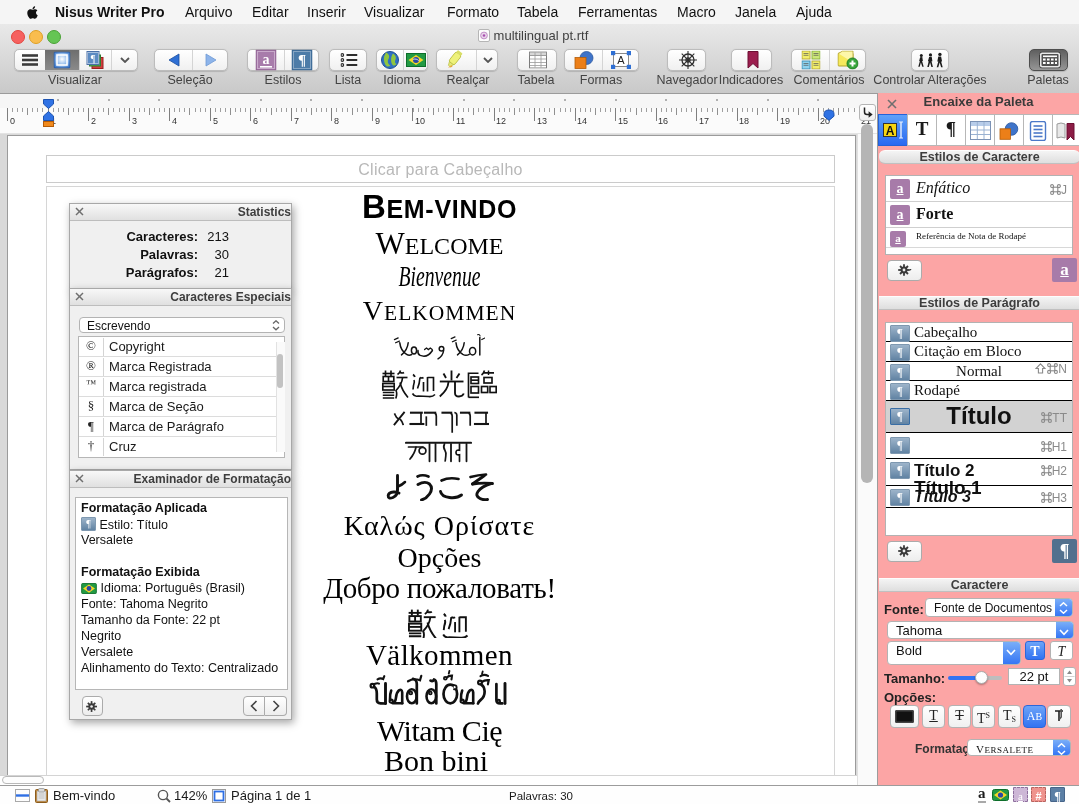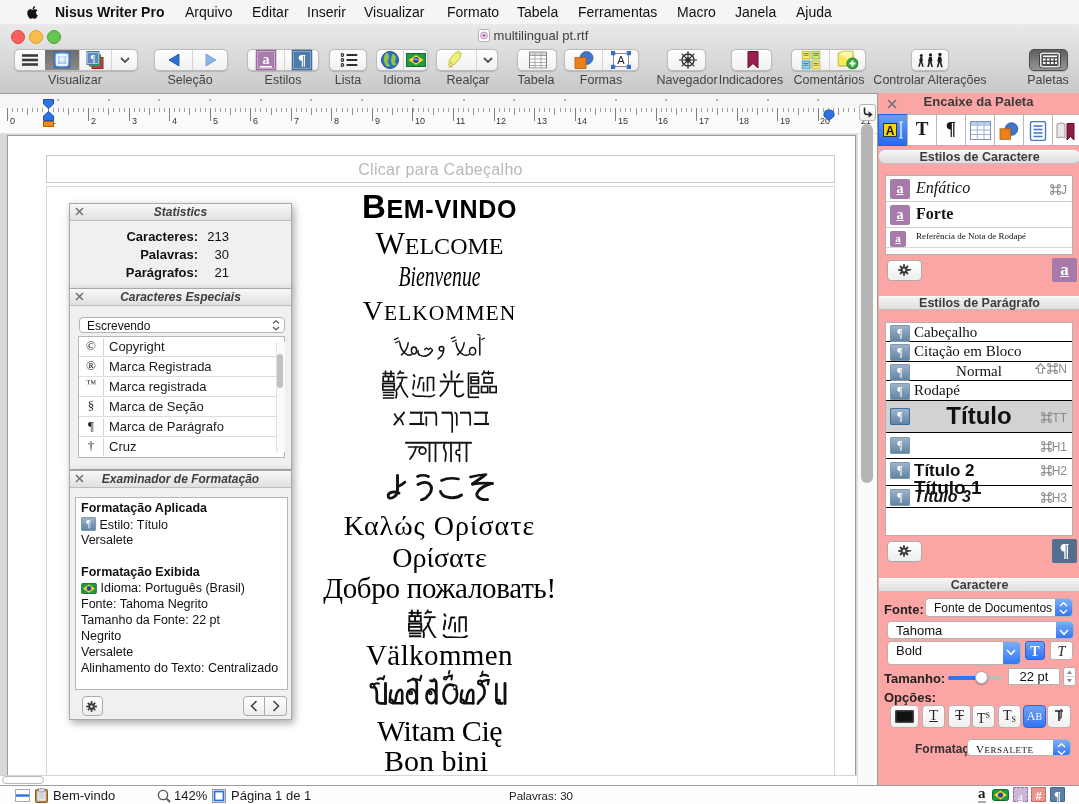--- a/index.html
+++ b/index.html
@@ -28,21 +28,21 @@
  background-repeat:no-repeat;}
 .rnum{position:absolute;top:8px;font-size:9px;color:#333;}
 
 #docarea{left:0;top:134px;width:857px;height:651px;background:#d9d9d9;}
 #page{position:absolute;left:7px;top:1px;width:849px;height:650px;background:#fff;border:1px solid #9b9b9b;border-bottom:none;box-sizing:border-box;}
 #headerbox{position:absolute;left:38px;top:19px;width:789px;height:28px;border:1px solid #cbcbcb;box-sizing:border-box;}
 #bodyframe{position:absolute;left:38px;top:50px;width:789px;height:601px;border:1px solid #d6d6d6;border-bottom:none;box-sizing:border-box;}
 .dline{position:absolute;left:45px;width:789px;text-align:center;font-family:"Liberation Serif",serif;color:#000;white-space:nowrap;}
 
 .pal{position:absolute;left:69px;width:223px;background:#f0f0f0;border:1px solid #a8a8a8;box-sizing:border-box;box-shadow:2px 3px 8px rgba(0,0,0,.35);}
-.ptitle{position:relative;height:16px;background:linear-gradient(#f8f8f8,#e0e0e0);border-bottom:1px solid #bdbdbd;text-align:center;font-size:12px;font-weight:bold;color:#3e3e3e;line-height:16px;font-style:italic;}
+.ptitle{position:relative;height:16px;background:linear-gradient(#f8f8f8,#e0e0e0);border-bottom:1px solid #bdbdbd;text-align:right;font-size:12px;font-weight:bold;color:#3e3e3e;line-height:16px;}
 .px{position:absolute;left:5px;top:3px;width:9px;height:9px;}
 .chrow{position:absolute;left:0;width:100%;height:20px;border-bottom:1px solid #dcdcdc;box-sizing:border-box;}
 .chsym{position:absolute;left:0;top:1px;width:24px;text-align:center;font-family:'Liberation Serif',serif;font-size:13px;color:#222;border-right:1px solid #d4d4d4;height:18px;}
 .chlab{position:absolute;left:30px;top:2px;font-size:13px;color:#1a1a1a;}
 .exl{position:absolute;left:5px;white-space:nowrap;}
 .exicon{display:inline-block;width:13px;height:12px;background:linear-gradient(#9db4ca,#6183a3);border:1px solid #7e98b0;border-radius:1px;vertical-align:-2px;position:relative;}
 .exicon::after{content:"\00B6";position:absolute;left:0;width:100%;text-align:center;top:-1px;font-family:'Liberation Serif',serif;font-size:10px;line-height:13px;color:#fff;}
 
 #dock{left:877px;top:93px;width:202px;height:692px;background:#fca5a5;border-left:1px solid #9c9c9c;box-sizing:border-box;overflow:hidden;}
 .dhead{position:absolute;left:1px;width:201px;height:14px;background:linear-gradient(#f4f4f4,#dedede);border-top:1px solid #fdfdfd;border-bottom:1px solid #c0c0c0;text-align:center;font-size:12.5px;font-weight:bold;color:#3d3d3d;line-height:13px;box-sizing:border-box;}
@@ -543,21 +543,21 @@
 <path d="M34 13.5 Q41 9.5 45.5 13 Q49.5 17 45.5 23 Q42.5 27.5 37.5 29"></path>
 <path d="M57.5 9.5 Q65 6 74.5 8" stroke-width="2.7"></path>
 <path d="M56.5 20.5 Q57.5 25.5 65.5 26.5 Q73 27.5 77.5 24"></path>
 <path d="M86.5 6 Q94 4 102 3.5" stroke-width="2.7"></path>
 <path d="M100.5 4.5 L88.5 13"></path>
 <path d="M88.5 13 Q98 11.5 108.5 12.5"></path>
 <path d="M107 12.5 Q97.5 15.5 94 20.5 Q91 25 96 27.5 Q99.5 29.3 103.5 28.5"></path>
 </g>
     </svg>
 <div class="dline" style="top:511px;font-size:28px;letter-spacing:1px;line-height:1.05;">Καλώς Ορίσατε</div>
-<div class="dline" style="top:543px;font-size:28px;line-height:1.05;">Ορίσατε</div>
+<div class="dline" style="top:543px;font-size:28px;line-height:1.05;">Opções</div>
 <div class="dline" style="top:573px;font-size:29px;letter-spacing:-0.3px;line-height:1.05;">Добро пожаловать!</div>
 <svg class="abs" style="left:407px;top:608px;" width="62" height="30" viewBox="0 0 62 30" id="svg-cjk2">
       <g transform="scale(1.08)">
         <g fill="none" stroke="#111" stroke-width="1.75">
 <path d="M1.5 4.5 H13.5"></path>
           <path d="M4.5 1.5 V7"></path>
           <path d="M10 1.5 V7"></path>
 <rect x="2.2" y="7.5" width="10.6" height="5"></rect>
           <path d="M7.5 7.5 V12.5"></path>
 <rect x="1.8" y="14.5" width="11.4" height="6.5"></rect>

